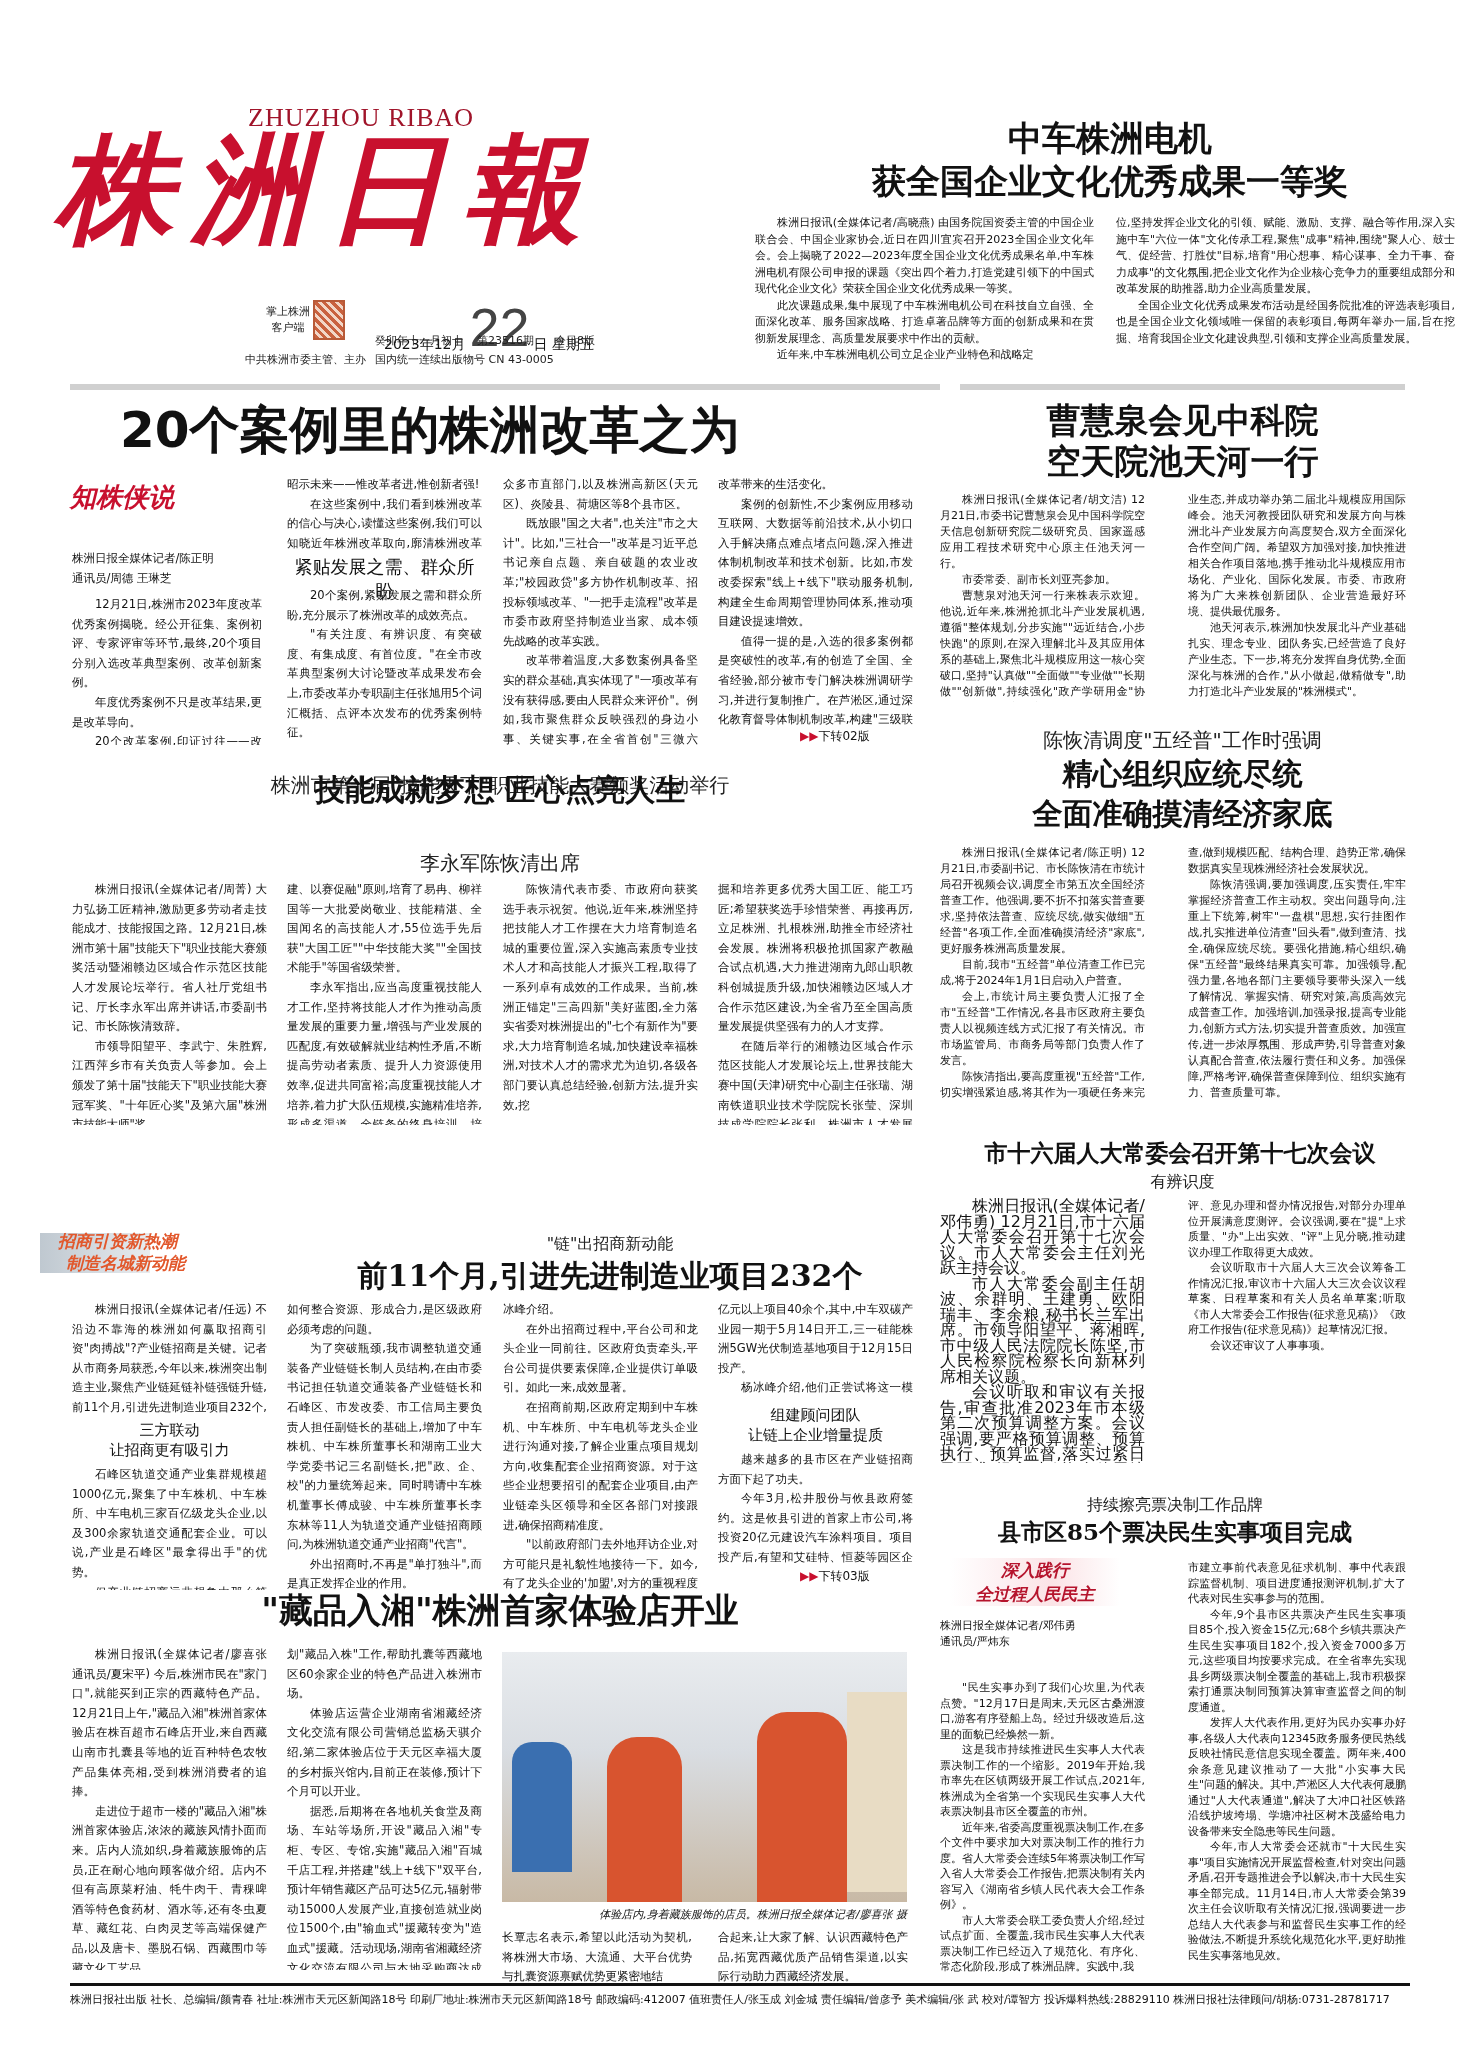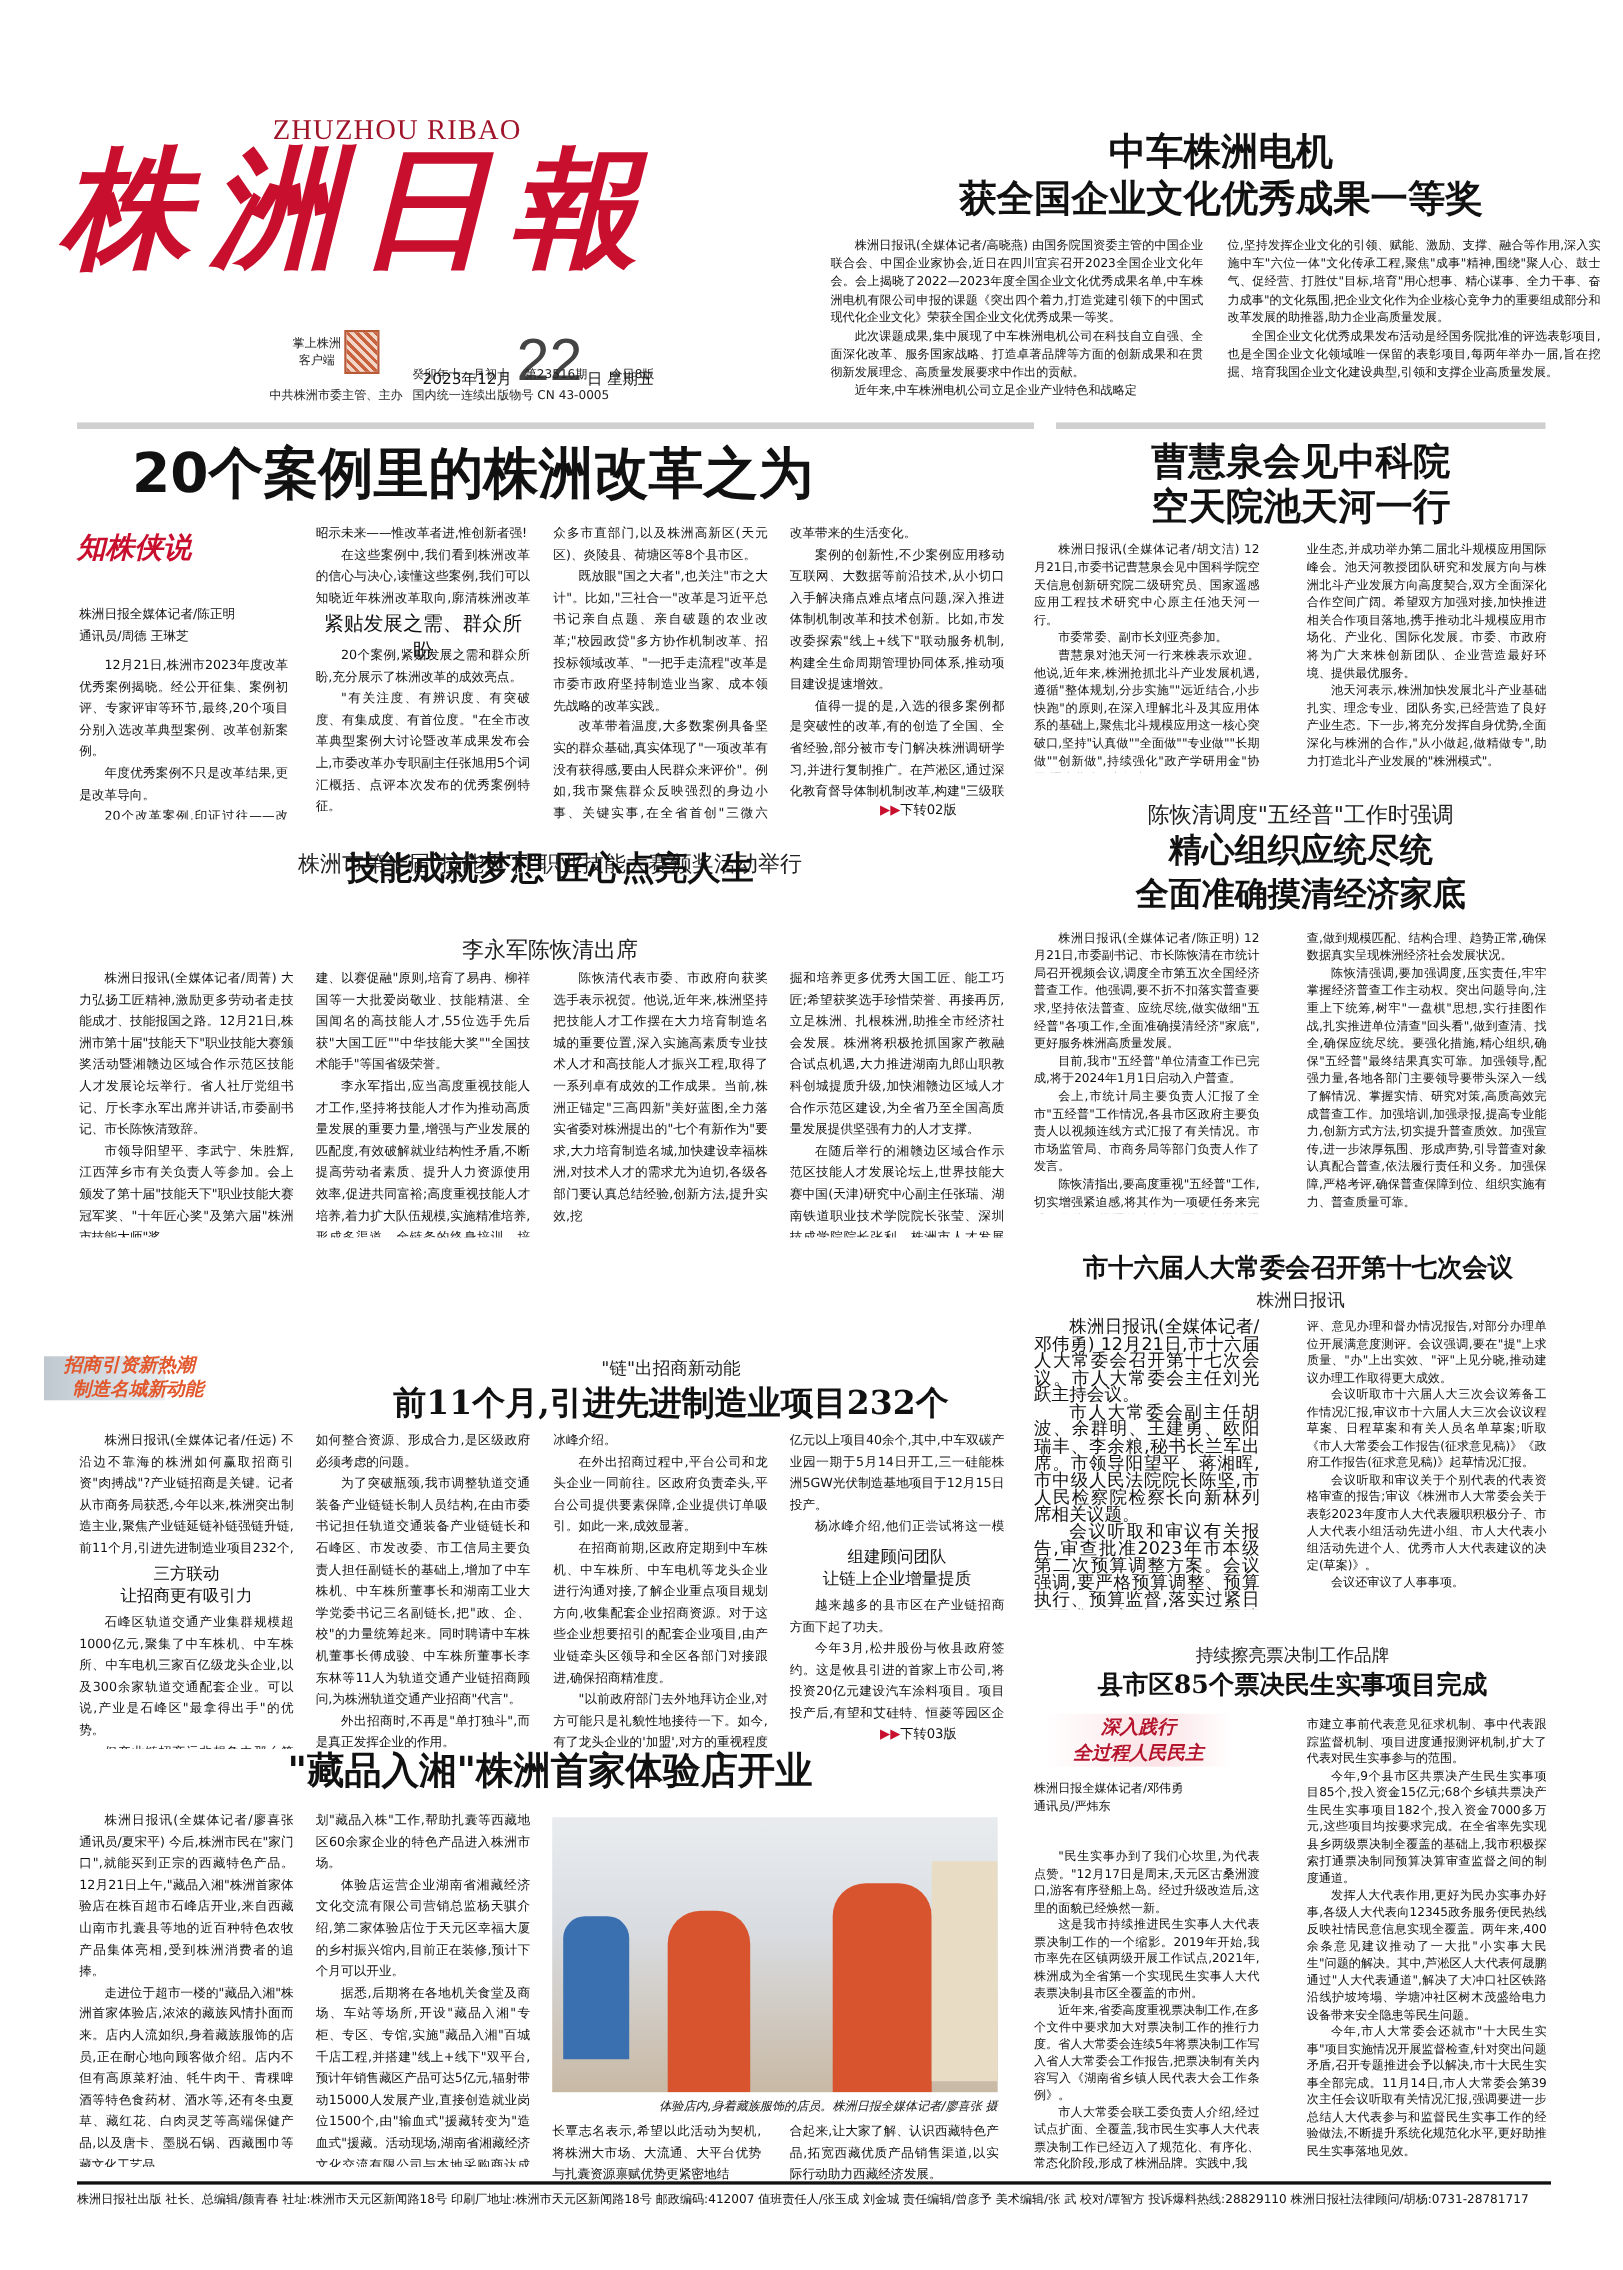--- a/index.html
+++ b/index.html
@@ -141,32 +141,31 @@
 </div>
 <div class="abs body" style="left:503px;top:880px;width:195px;height:245px">
   <p>陈恢清代表市委、市政府向获奖选手表示祝贺。他说,近年来,株洲坚持把技能人才工作摆在大力培育制造名城的重要位置,深入实施高素质专业技术人才和高技能人才振兴工程,取得了一系列卓有成效的工作成果。当前,株洲正锚定"三高四新"美好蓝图,全力落实省委对株洲提出的"七个有新作为"要求,大力培育制造名城,加快建设幸福株洲,对技术人才的需求尤为迫切,各级各部门要认真总结经验,创新方法,提升实效,挖</p>
 </div>
 <div class="abs body" style="left:718px;top:880px;width:195px;height:245px">
   <p style="text-indent:0">掘和培养更多优秀大国工匠、能工巧匠;希望获奖选手珍惜荣誉、再接再厉,立足株洲、扎根株洲,助推全市经济社会发展。株洲将积极抢抓国家产教融合试点机遇,大力推进湖南九郎山职教科创城提质升级,加快湘赣边区域人才合作示范区建设,为全省乃至全国高质量发展提供坚强有力的人才支撑。</p>
   <p>在随后举行的湘赣边区域合作示范区技能人才发展论坛上,世界技能大赛中国(天津)研究中心副主任张瑞、湖南铁道职业技术学院院长张莹、深圳技成学院院长张利、株洲市人才发展中心主任沈梅芳分别作主题讲演。</p>
 </div>
 
 <div class="abs h1" style="left:935px;top:1140px;width:490px;font-size:23px">市十六届人大常委会召开第十七次会议</div>
-<div class="abs kicker" style="left:960px;top:1172px;width:445px;font-size:16px">株洲日报讯</div>
+<div class="abs kicker" style="left:960px;top:1172px;width:445px;font-size:16px">有辨识度</div>
 <div class="abs body" style="left:940px;top:1198px;width:205px;height:265px;font-size:16px;line-height:15.5px">
   <p>株洲日报讯(全媒体记者/邓伟勇)  12月21日,市十六届人大常委会召开第十七次会议。市人大常委会主任刘光跃主持会议。</p>
   <p>市人大常委会副主任胡波、余群明、王建勇、欧阳瑞丰、李余粮,秘书长兰军出席。市领导阳望平、蒋湘晖,市中级人民法院院长陈坚,市人民检察院检察长向新林列席相关议题。</p>
   <p>会议听取和审议有关报告,审查批准2023年市本级第二次预算调整方案。会议强调,要严格预算调整、预算执行、预算监督,落实过紧日子要求,提高财政资金使用绩效。</p>
   <p>会议听取和审议我市"十四五"规划纲要实施中期评估报告。会议强调,要压实责任、精准施策,注重新老规划衔接,更好推动经济社会发展。</p>
 
 </div>
 <div class="abs body" style="left:1188px;top:1198px;width:218px;height:265px;font-size:11px;line-height:15.5px">
   <p style="text-indent:0">评、意见办理和督办情况报告,对部分办理单位开展满意度测评。会议强调,要在"提"上求质量、"办"上出实效、"评"上见分晓,推动建议办理工作取得更大成效。</p>
   <p>会议听取市十六届人大三次会议筹备工作情况汇报,审议市十六届人大三次会议议程草案、日程草案和有关人员名单草案;听取《市人大常委会工作报告(征求意见稿)》《政府工作报告(征求意见稿)》起草情况汇报。</p>
-  <p>会议听取和审议关于个别代表的代表资格审查的报告;审议《株洲市人大常委会关于表彰2023年度市人大代表履职积极分子、市人大代表小组活动先进小组、市人大代表小组活动先进个人、优秀市人大代表建议的决定(草案)》。</p>
   <p>会议还审议了人事事项。</p>
 </div>
 
 <div class="abs" style="left:40px;top:1233px;width:110px;height:40px;background:linear-gradient(90deg,#bfc8d0,#e8ecef)"></div>
 <div class="abs tag" style="left:58px;top:1230px;font-size:17px;color:#e2572b;line-height:22px">
   <div>招商引资新热潮</div>
   <div style="padding-left:8px">制造名城新动能</div>
 </div>
 <div class="abs kicker" style="left:300px;top:1234px;width:620px;font-size:16px">"链"出招商新动能</div>
 <div class="abs h1" style="left:300px;top:1258px;width:620px;font-size:30px;font-family:'DejaVu Serif',serif">前11个月,引进先进制造业项目232个</div>

